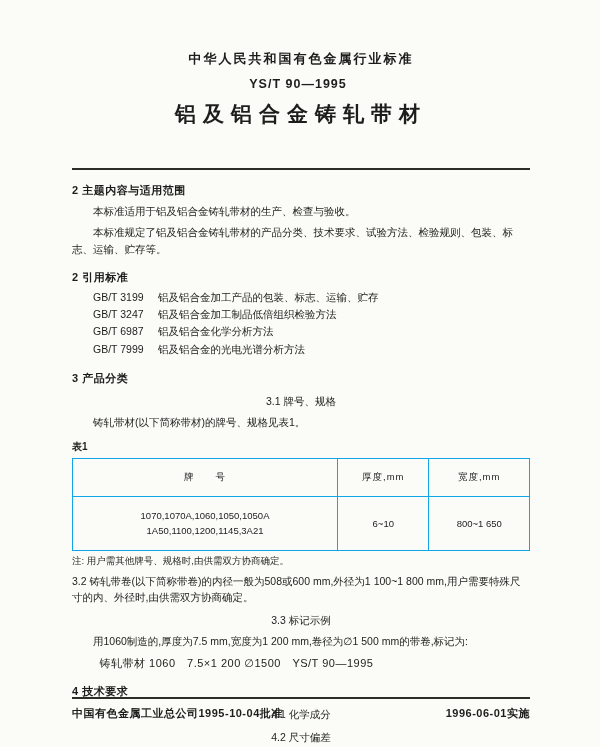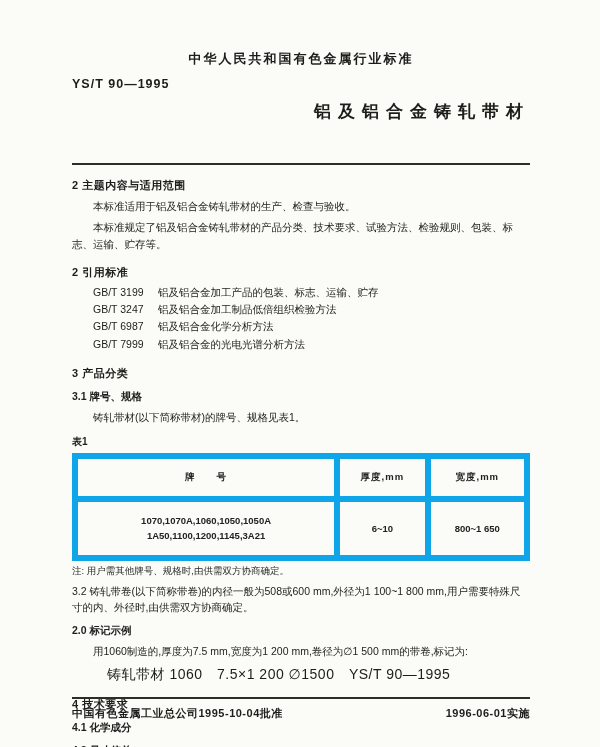--- a/index.html
+++ b/index.html
@@ -12,45 +12,45 @@
     position:relative;
     width:600px; height:747px;
     margin:0 auto;
     background:#fbfbf7;
     color:#1d1d1b;
     padding:50px 70px 0 72px;
     overflow:hidden;
   }
   
   .org-line { text-align:center; font-weight:bold; font-size:13px; letter-spacing:2px; }
-  .std-no   { text-align:left; font-weight:bold; font-size:12.5px; letter-spacing:1px; margin-top:9px; padding-right:6px; }
-  .doc-title{ text-align:right; font-weight:bold; font-size:17px; letter-spacing:7px; margin-top:9px; }
+  .std-no   { text-align:center; font-weight:bold; font-size:12.5px; letter-spacing:1px; margin-top:9px; padding-right:6px; }
+  .doc-title{ text-align:center; font-weight:bold; font-size:21px; letter-spacing:7px; margin-top:9px; }
   .rule { border-top:2.5px solid #2c2c29; margin-top:40px; }
 
   
   .h1   { font-weight:bold; font-size:11px; margin-top:13px; letter-spacing:0.5px; }
-  .h2   { font-weight:bold; font-size:10.5px; margin-top:9px; }
+  .h2   { font-weight:normal; font-size:10.5px; margin-top:9px;text-align:center; }
   p.body{ font-size:10.5px; line-height:1.55; margin-top:5px; text-indent:2em; }
   p.flush { text-indent:0; }
   .refs { margin-top:4px; }
   .ref-item { font-size:10.5px; line-height:1.65; margin-left:2em; }
   .ref-item .code { display:inline-block; min-width:62px; }
 
   
   .tbl-caption { font-size:10px; font-weight:bold; margin-top:10px; }
   table.t1 {
     width:100%; border-collapse:collapse; margin-top:4px;
     font-size:9.5px; text-align:center; color:#222;
   }
-  table.t1 th, table.t1 td { border:6px solid #0ea5e9; padding:12px 4px; font-weight:bold; }
+  table.t1 th, table.t1 td { border:1px solid #0ea5e9; padding:12px 4px; font-weight:normal; }
   table.t1 th { letter-spacing:1px; }
   table.t1 .grade-cell div { line-height:1.5; }
   .tbl-note { font-size:9.5px; margin-top:4px; color:#2a2a28; }
 
-  .example { font-size:14px; margin-top:6px; margin-left:2.5em; letter-spacing:0.5px; }
+  .example { font-size:11px; margin-top:6px; margin-left:2.5em; letter-spacing:0.5px; }
 
   
   .footer {
     position:absolute; left:72px; right:70px; bottom:26px;
     border-top:2px solid #2c2c29;
     padding-top:7px;
     display:flex; justify-content:space-between; align-items:center;
     font-weight:bold; font-size:11px; letter-spacing:0.5px;
   }
 </style>
@@ -108,21 +108,21 @@
           <div>1A50,1100,1200,1145,3A21</div>
         </td>
         <td>6~10</td>
         <td>800~1 650</td>
       </tr>
     </tbody>
   </table>
   <div class="tbl-note">注: 用户需其他牌号、规格时,由供需双方协商确定。</div>
 
   <p class="body flush">3.2 铸轧带卷(以下简称带卷)的内径一般为508或600 mm,外径为1 100~1 800 mm,用户需要特殊尺寸的内、外径时,由供需双方协商确定。</p>
-  <div class="h2">2.0 标记示例</div>
+  <div class="h2">3.3 标记示例</div>
   <p class="body">用1060制造的,厚度为7.5 mm,宽度为1 200 mm,卷径为∅1 500 mm的带卷,标记为:</p>
   <div class="example">铸轧带材 1060　7.5×1 200 ∅1500　YS/T 90—1995</div>
 
   <div class="h1">4 技术要求</div>
   <div class="h2">4.1 化学成分</div>
   <div class="h2">4.2 尺寸偏差</div>
   <p class="body flush">4.2.1 带材的尺寸允许偏差应符合表2的规定。</p>
 
   <div class="footer">
     <span>中国有色金属工业总公司1995-10-04批准</span>

